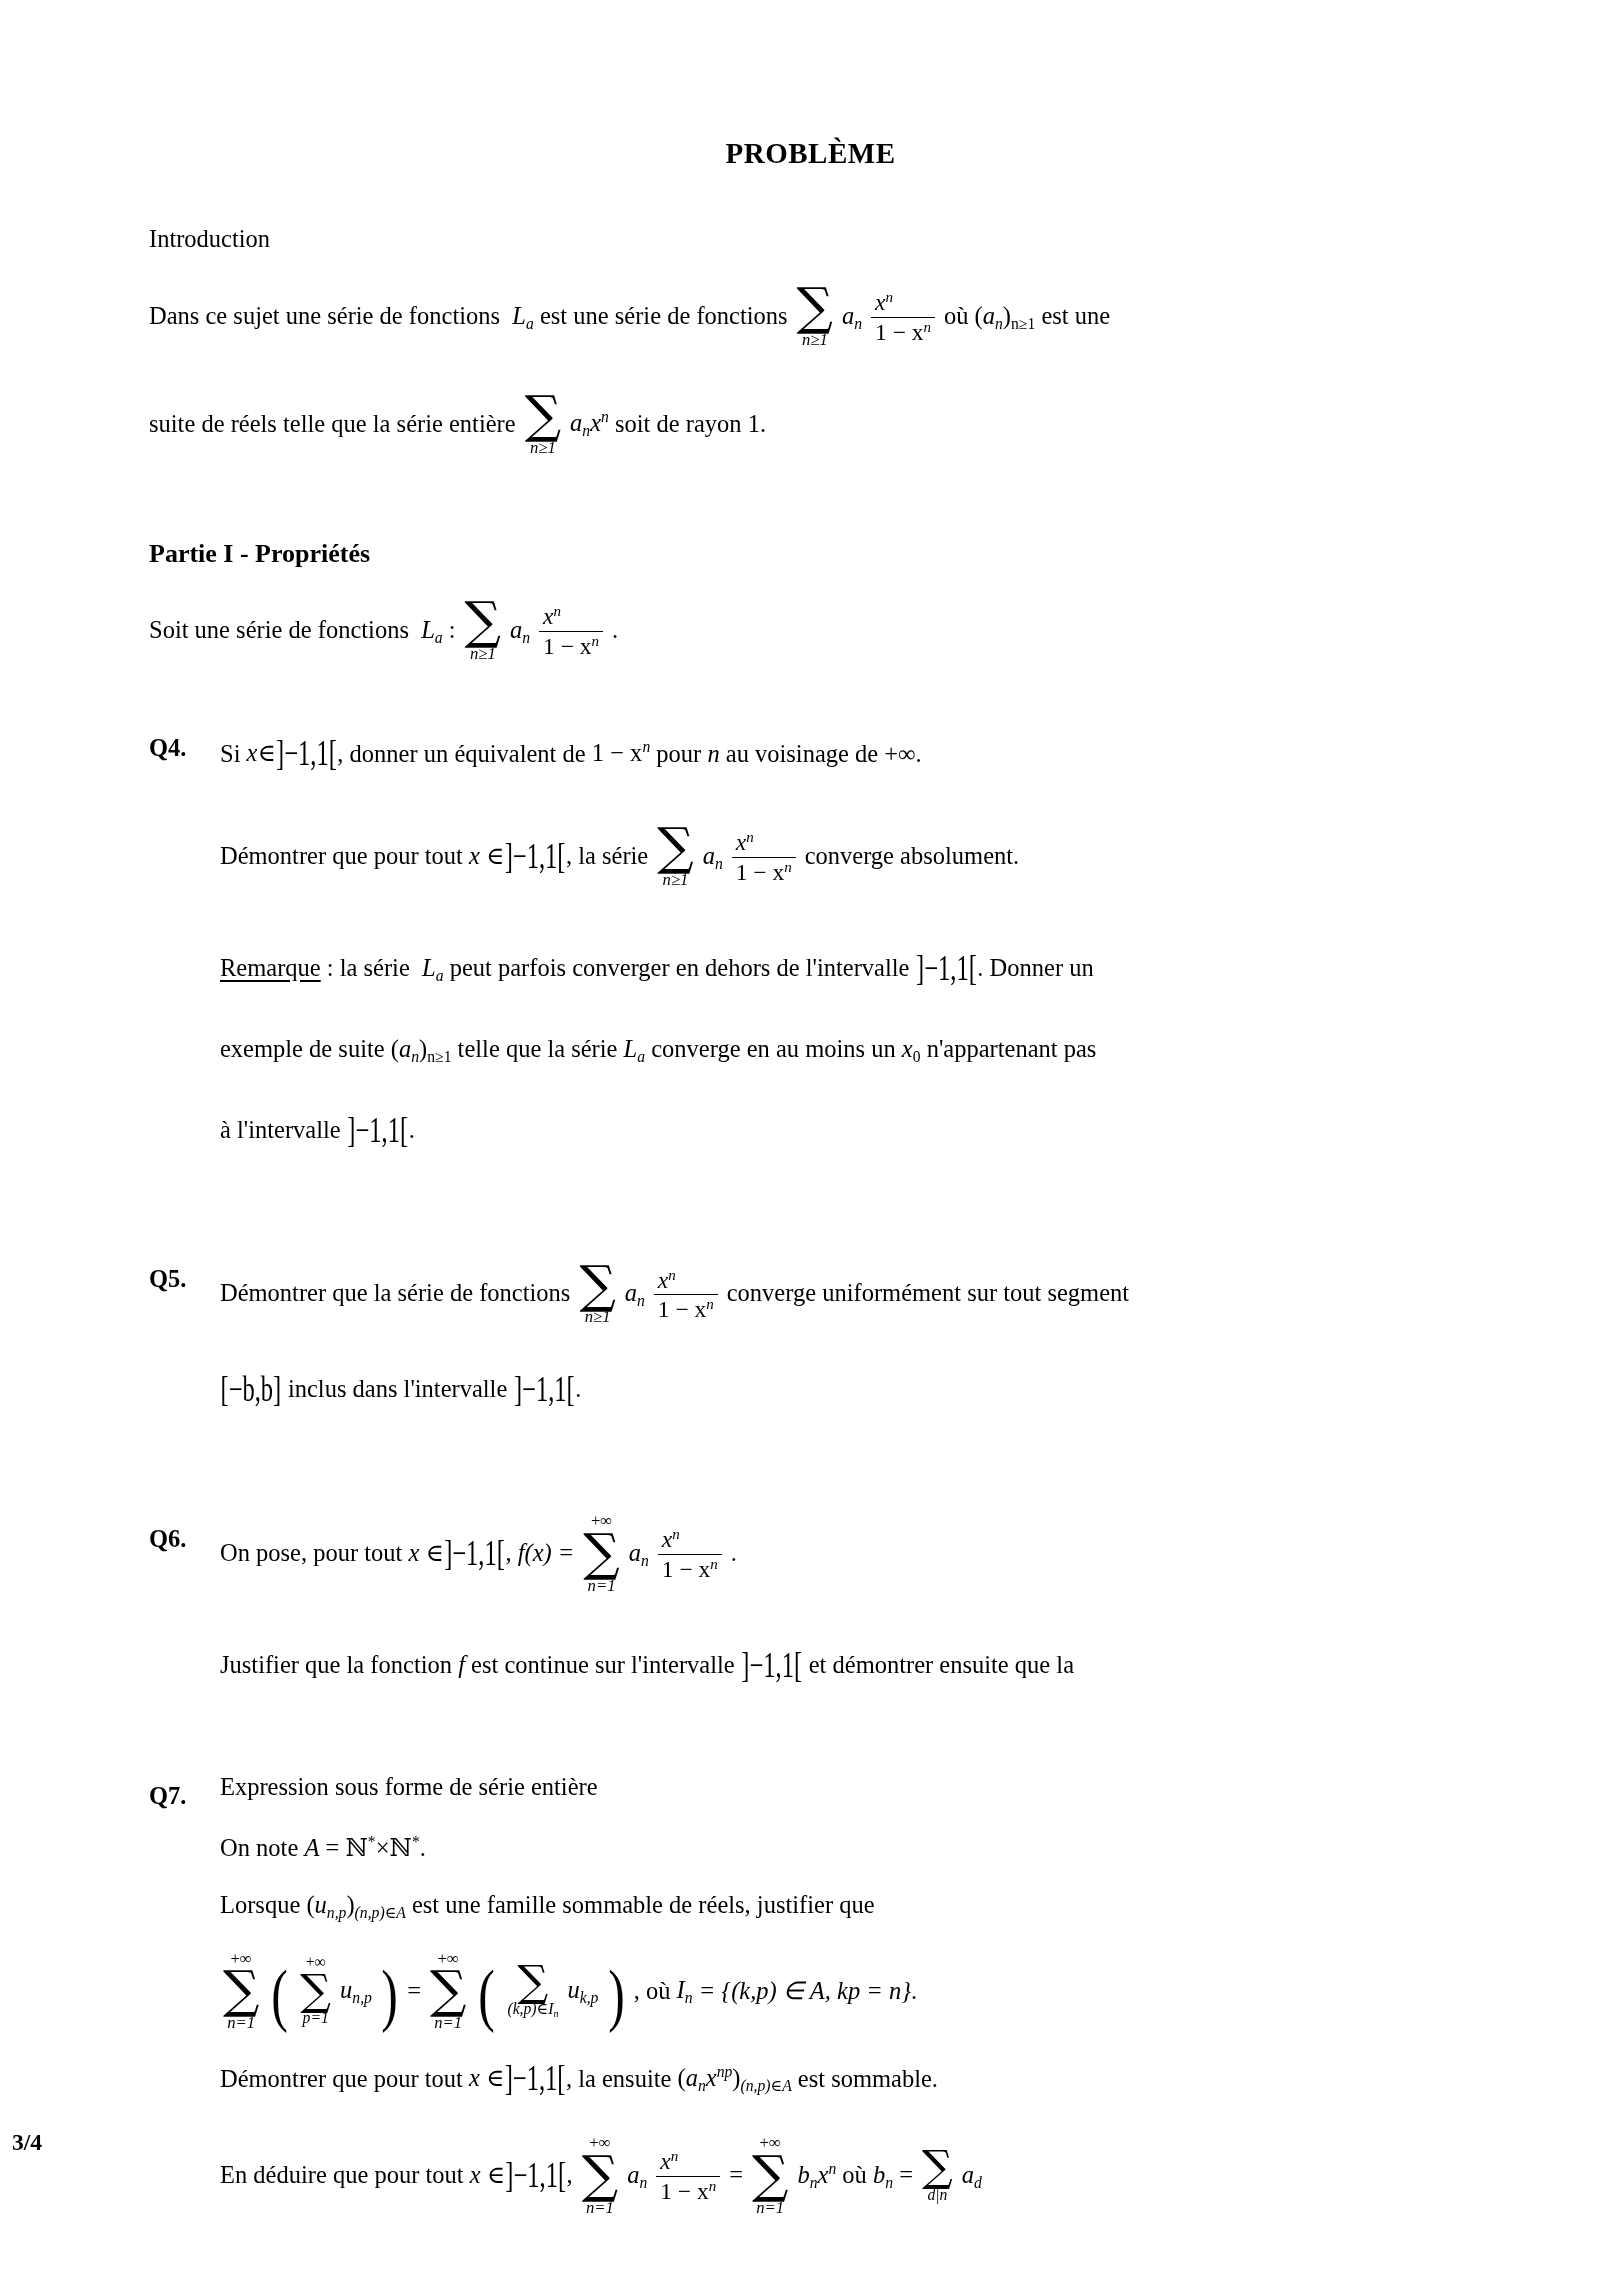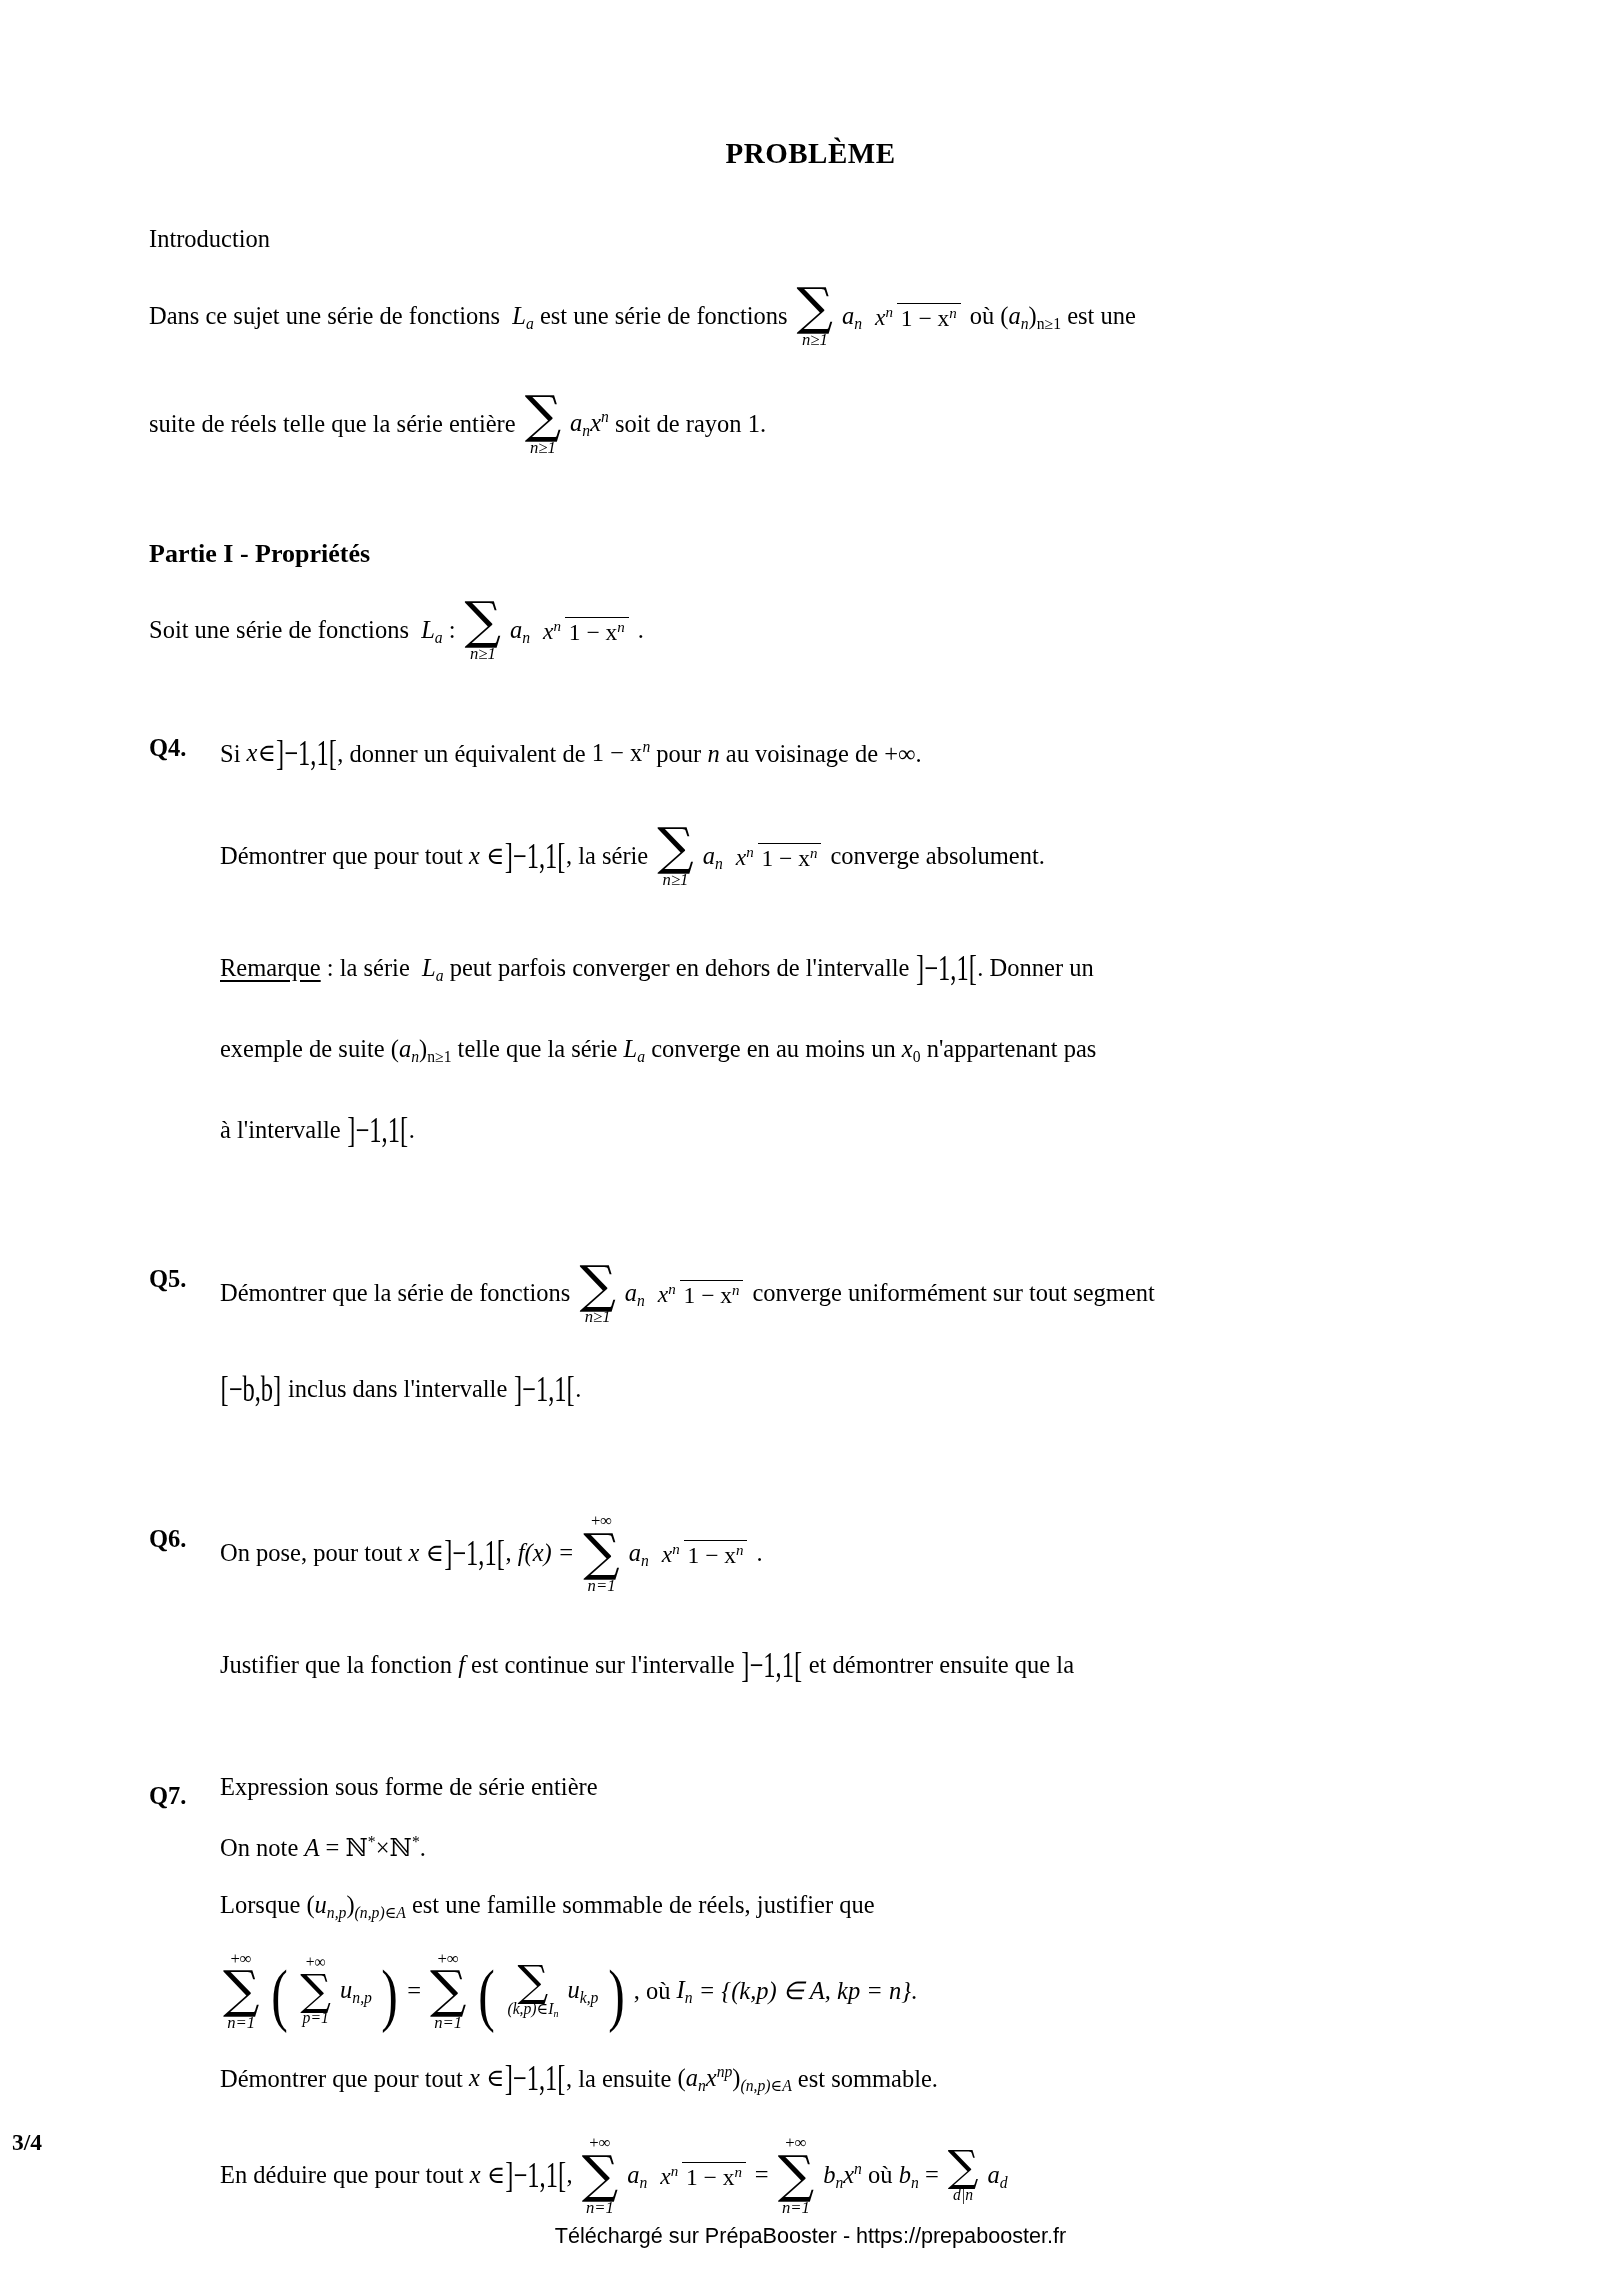--- a/index.html
+++ b/index.html
@@ -131,22 +131,22 @@
     font-family: "DejaVu Serif", serif;
     font-weight: 400;
     line-height: 0.92;
     font-style: normal;
   }
   .sumbox.small .sig { font-size: 43px; }
   .sumbox.small .lim { font-size: 15.7px; }
 
   .frac {
     display: inline-flex;
-    flex-direction: row;
-    align-items: flex-end;
+    flex-direction: column;
+    align-items: flex-start;
     vertical-align: middle;
     line-height: 1.12;
     margin: 0 2.9px;
     position: relative;
     top: -1px;
   }
   .frac .num { padding: 0 3.9px 1px 3.9px; font-size: 23.5px; }
   .frac .den { padding: 1px 3.9px 0 3.9px; font-size: 23.5px; border-top: 1.6px solid #000; }
 
   .bigparen {
@@ -458,16 +458,15 @@
           </span>
           <span class="nowrap"><i class="mi">a</i><span class="sub">d</span></span>
         </div>
 
       </div>
     </div>
 
   </div>
 
   <div class="page-num">3/4</div>
-  <div class="footer-credit">Téléchargé sur PrépaBooster - https://prepabooster.fr</div>
 
 </div>
 
 
 </body></html>

